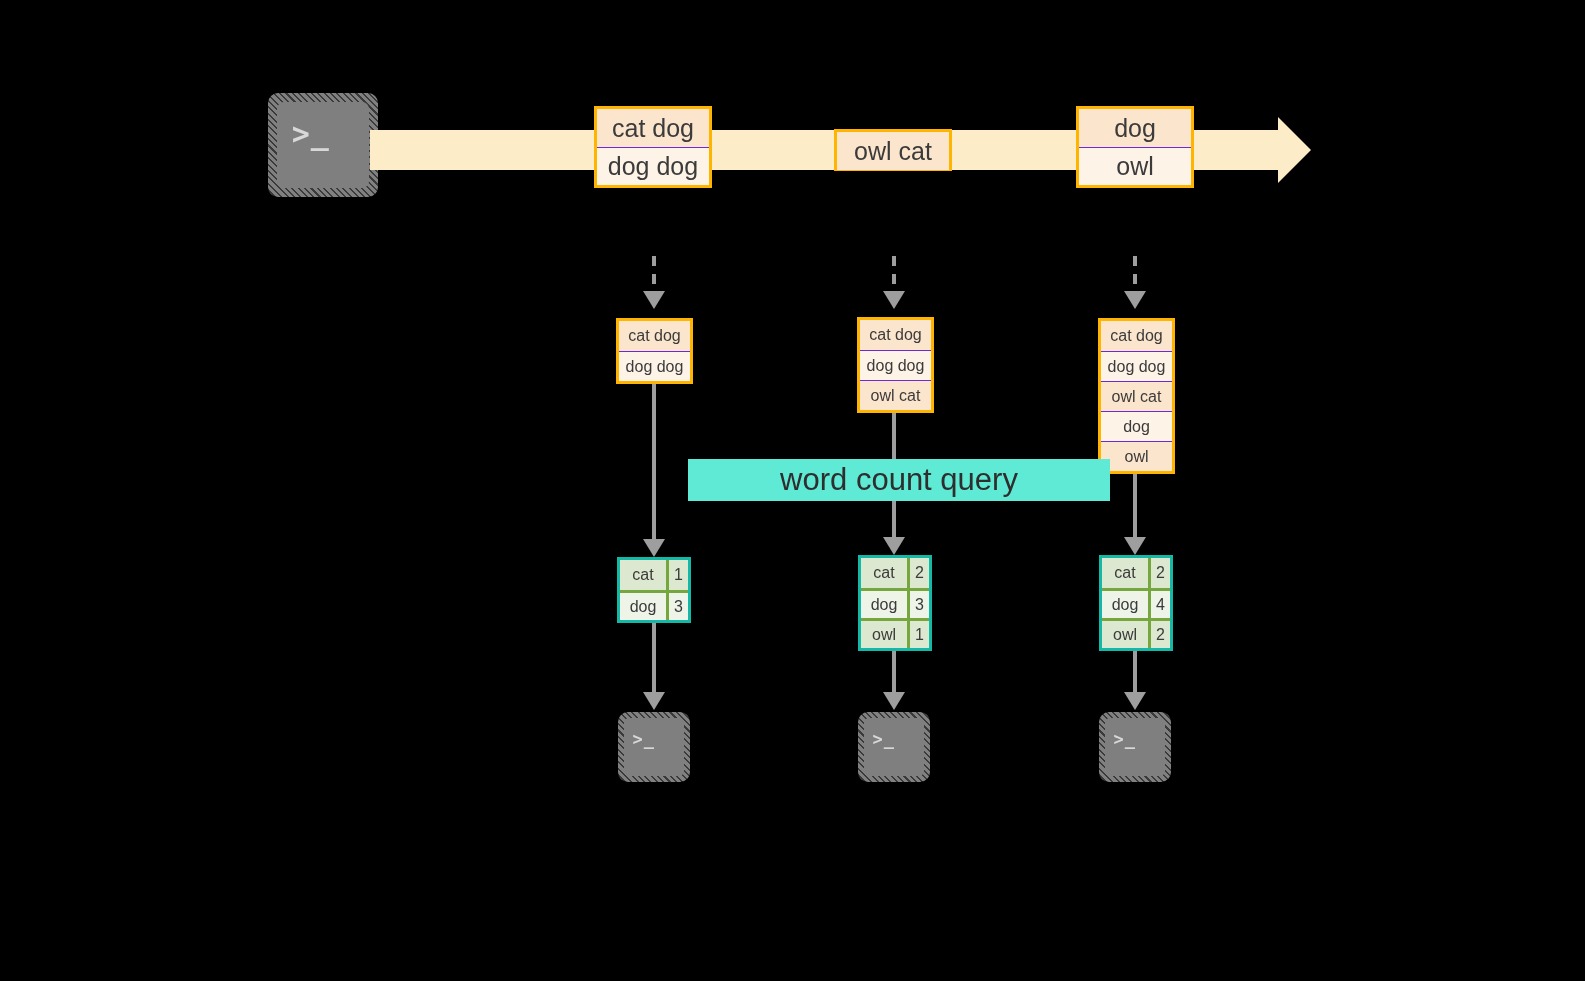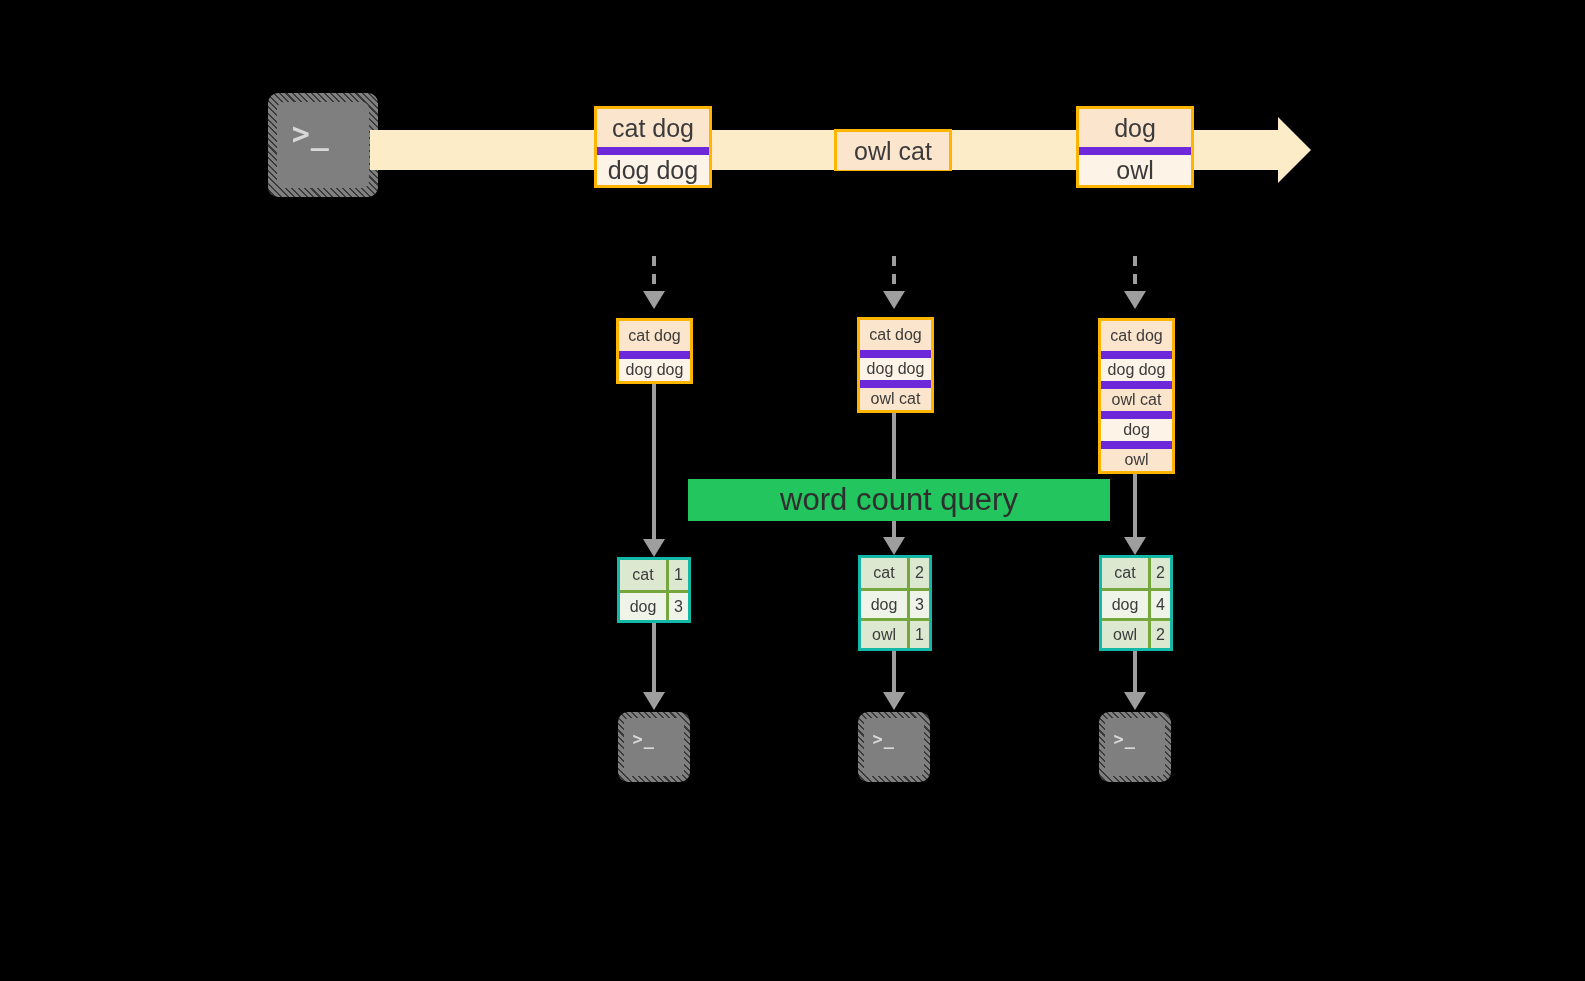--- a/index.html
+++ b/index.html
@@ -73,21 +73,21 @@
     background: #fce5cd;
   }
   .obox .orow {
     box-sizing: border-box;
     display: flex;
     align-items: center;
     justify-content: center;
     color: #3b3b3b;
     white-space: nowrap;
   }
-  .obox .orow + .orow { border-top: 8px solid #6d28d9; }
+  .obox .orow + .orow { border-top: 1px solid #6d28d9; }
   .orow.shade-a { background: #fce5cd; }
   .orow.shade-b { background: #fdf3e7; }
 
   .obox.big .orow { height: 38px; font-size: 25px; }
   .obox.mini .orow { height: 30px; font-size: 16px; }
 
   
   .gbox {
     position: absolute;
     border: 3px solid #14b8a6;
@@ -133,25 +133,24 @@
     position: absolute;
     width: 0; height: 0;
     border-left: 11px solid transparent;
     border-right: 11px solid transparent;
     border-top: 18px solid #9e9e9e;
   }
 
   
   .label-band {
     position: absolute;
-    background: #22c55e;
+    background: #5eead4;
     display: flex;
     align-items: center;
     justify-content: center;
-    margin-top: 20px;
   }
   .label-band .label-text {
     font-size: 31px;
     color: #2e2e2e;
     white-space: nowrap;
   }
 </style>
 </head>
 <body>
 

